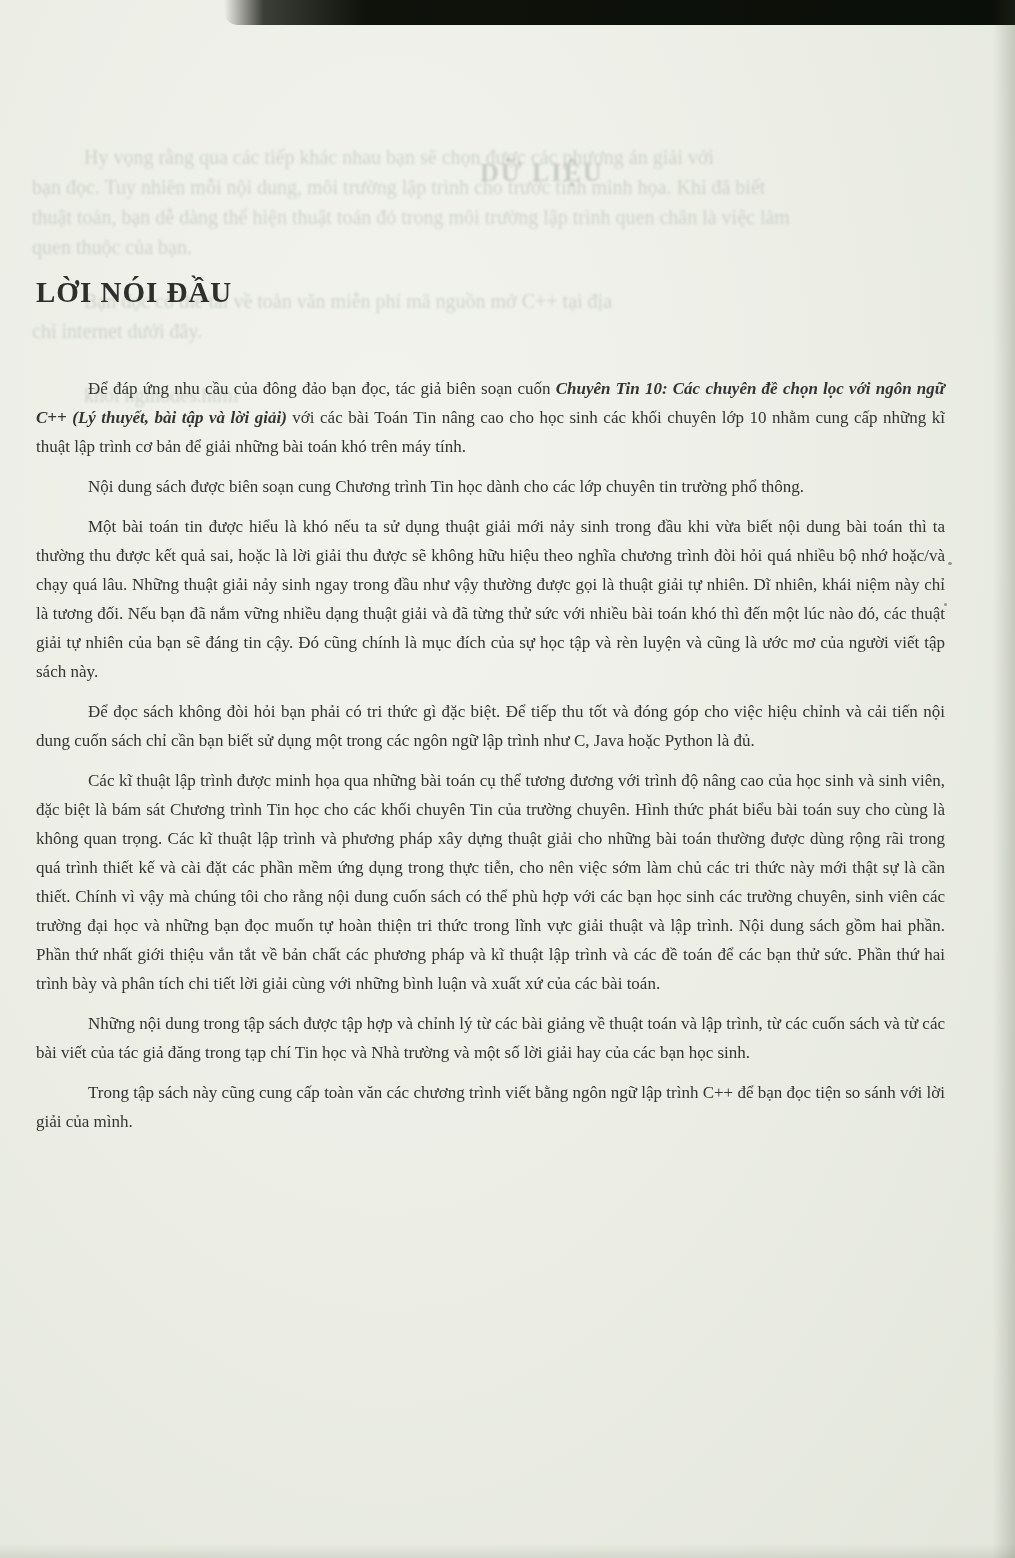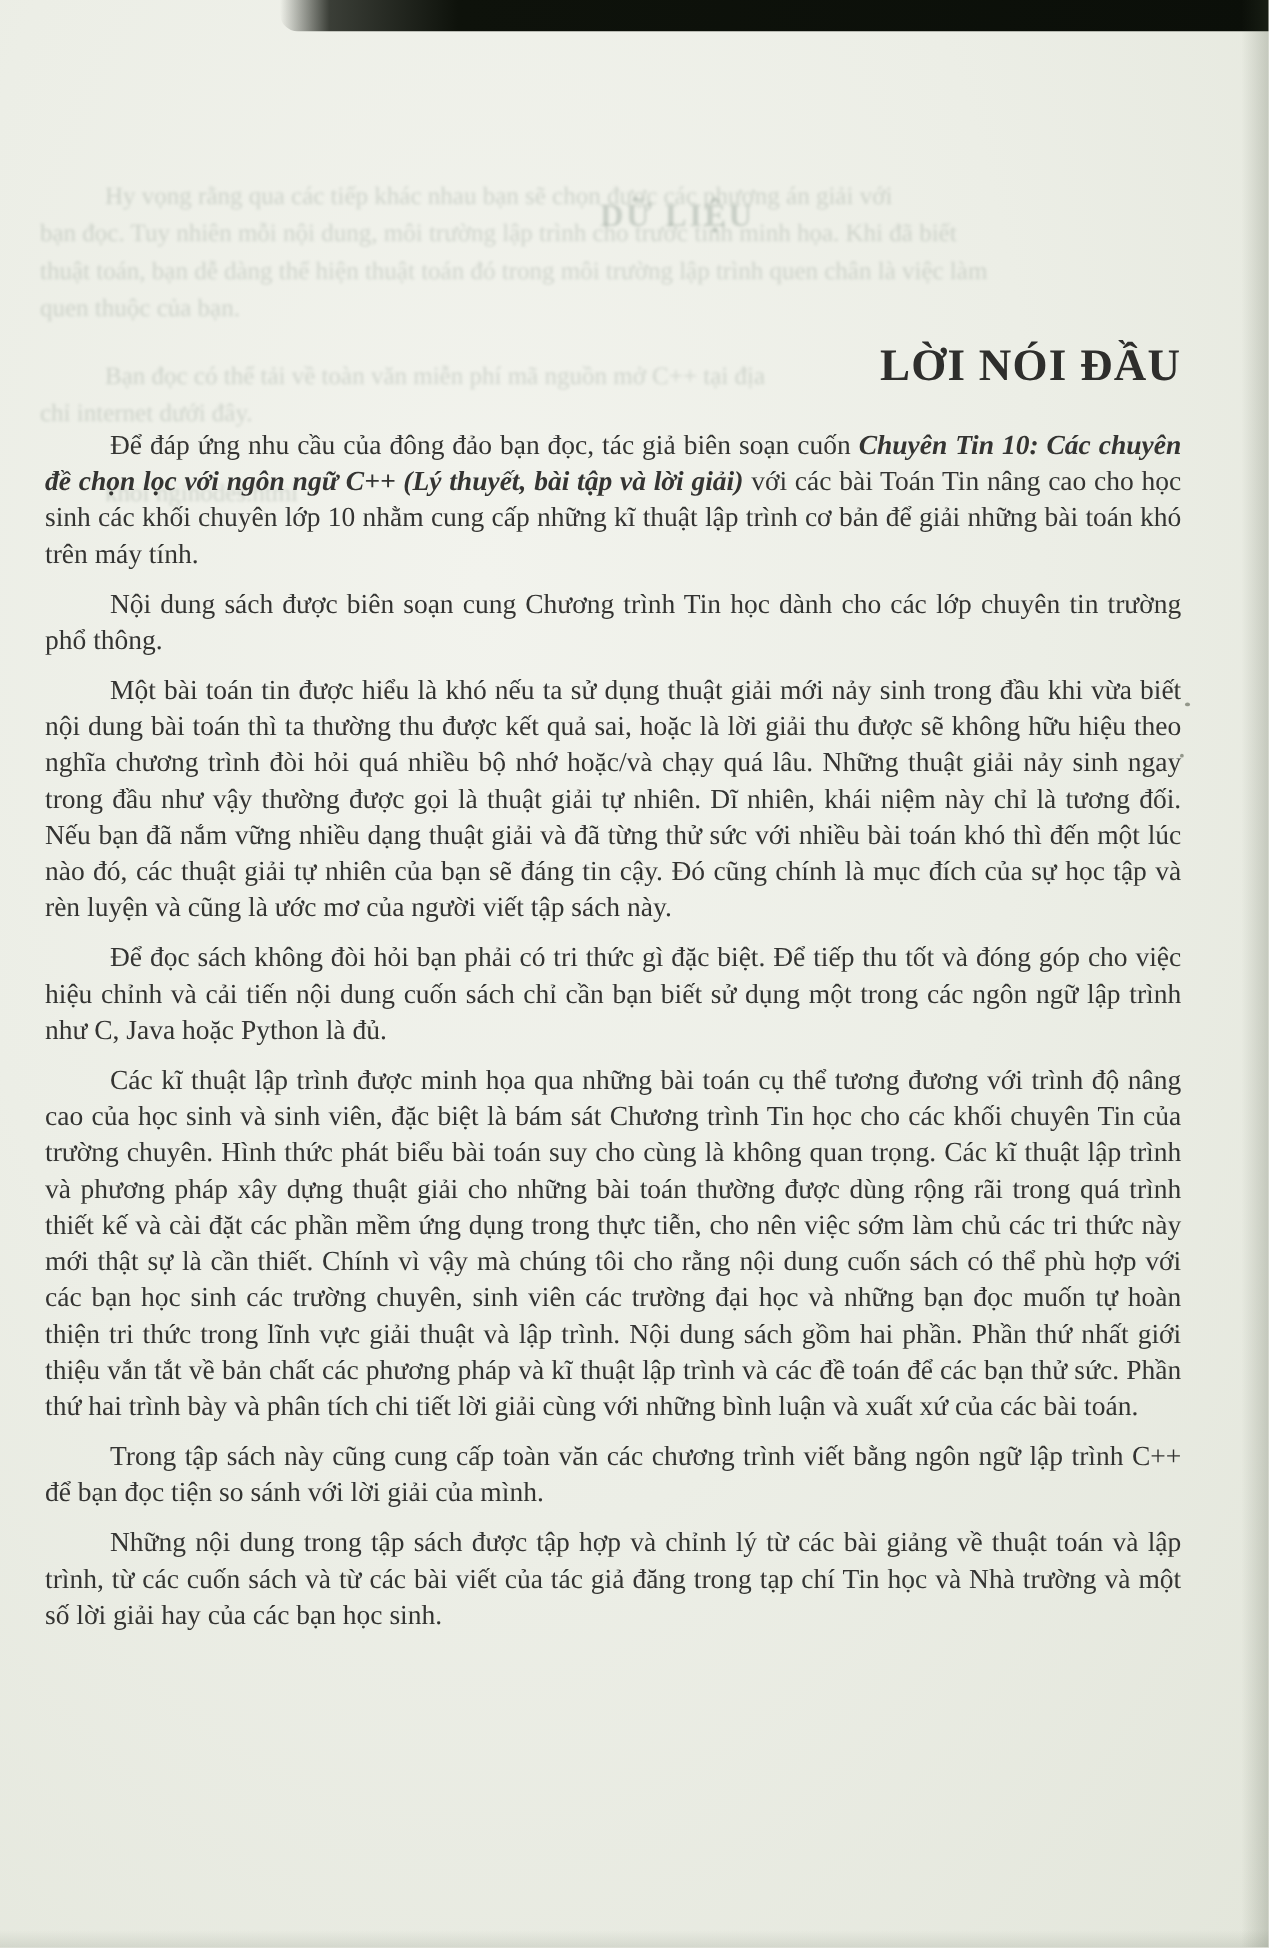--- a/index.html
+++ b/index.html
@@ -64,31 +64,31 @@
     filter: blur(1.2px);
     user-select: none;
   }
 
   
   .content {
     position: absolute;
     top: 272px; left: 36px; width: 909px;
   }
   .doc-title {
-    margin: 0 0 29px 0;
-    text-align: right;
-    font-size: 36px;
+    margin: 0 0 62px 0;
+    text-align: left;
+    font-size: 29px;
     line-height: 40px;
     font-weight: bold;
     letter-spacing: 1px;
     color: #2e2e2c;
   }
   .content p {
     margin: 11px 0 0 0;
-    font-size: 22px;
+    font-size: 17px;
     line-height: 29px;
     text-align: justify;
     text-indent: 52px;
     font-family: Liberation Serif, serif;
   }
   .content p:first-of-type { margin-top: 0; }
   .emph { font-weight: bold; font-style: italic; }
 </style>
 </head>
 <body>
@@ -114,17 +114,17 @@
 
   <div class="content">
     <h1 class="doc-title">LỜI NÓI ĐẦU</h1>
 
     <p><span>Để đáp ứng nhu cầu của đông đảo bạn đọc, tác giả biên soạn cuốn </span><span class="emph">Chuyên Tin 10: Các chuyên đề chọn lọc với ngôn ngữ C++ (Lý thuyết, bài tập và lời giải)</span><span> với các bài Toán Tin nâng cao cho học sinh các khối chuyên lớp 10 nhằm cung cấp những kĩ thuật lập trình cơ bản để giải những bài toán khó trên máy tính.</span></p>
 
     <p>Nội dung sách được biên soạn cung Chương trình Tin học dành cho các lớp chuyên tin trường phổ thông.</p>
     <p>Một bài toán tin được hiểu là khó nếu ta sử dụng thuật giải mới nảy sinh trong đầu khi vừa biết nội dung bài toán thì ta thường thu được kết quả sai, hoặc là lời giải thu được sẽ không hữu hiệu theo nghĩa chương trình đòi hỏi quá nhiều bộ nhớ hoặc/và chạy quá lâu. Những thuật giải nảy sinh ngay trong đầu như vậy thường được gọi là thuật giải tự nhiên. Dĩ nhiên, khái niệm này chỉ là tương đối. Nếu bạn đã nắm vững nhiều dạng thuật giải và đã từng thử sức với nhiều bài toán khó thì đến một lúc nào đó, các thuật giải tự nhiên của bạn sẽ đáng tin cậy. Đó cũng chính là mục đích của sự học tập và rèn luyện và cũng là ước mơ của người viết tập sách này.</p>
     <p>Để đọc sách không đòi hỏi bạn phải có tri thức gì đặc biệt. Để tiếp thu tốt và đóng góp cho việc hiệu chỉnh và cải tiến nội dung cuốn sách chỉ cần bạn biết sử dụng một trong các ngôn ngữ lập trình như C, Java hoặc Python là đủ.</p>
     <p>Các kĩ thuật lập trình được minh họa qua những bài toán cụ thể tương đương với trình độ nâng cao của học sinh và sinh viên, đặc biệt là bám sát Chương trình Tin học cho các khối chuyên Tin của trường chuyên. Hình thức phát biểu bài toán suy cho cùng là không quan trọng. Các kĩ thuật lập trình và phương pháp xây dựng thuật giải cho những bài toán thường được dùng rộng rãi trong quá trình thiết kế và cài đặt các phần mềm ứng dụng trong thực tiễn, cho nên việc sớm làm chủ các tri thức này mới thật sự là cần thiết. Chính vì vậy mà chúng tôi cho rằng nội dung cuốn sách có thể phù hợp với các bạn học sinh các trường chuyên, sinh viên các trường đại học và những bạn đọc muốn tự hoàn thiện tri thức trong lĩnh vực giải thuật và lập trình. Nội dung sách gồm hai phần. Phần thứ nhất giới thiệu vắn tắt về bản chất các phương pháp và kĩ thuật lập trình và các đề toán để các bạn thử sức. Phần thứ hai trình bày và phân tích chi tiết lời giải cùng với những bình luận và xuất xứ của các bài toán.</p>
+    <p>Những nội dung trong tập sách được tập hợp và chỉnh lý từ các bài giảng về thuật toán và lập trình, từ các cuốn sách và từ các bài viết của tác giả đăng trong tạp chí Tin học và Nhà trường và một số lời giải hay của các bạn học sinh.</p>
     <p>Trong tập sách này cũng cung cấp toàn văn các chương trình viết bằng ngôn ngữ lập trình C++ để bạn đọc tiện so sánh với lời giải của mình.</p>
-    <p>Những nội dung trong tập sách được tập hợp và chỉnh lý từ các bài giảng về thuật toán và lập trình, từ các cuốn sách và từ các bài viết của tác giả đăng trong tạp chí Tin học và Nhà trường và một số lời giải hay của các bạn học sinh.</p>
   </div>
 
 </div>
 
 </body></html>

